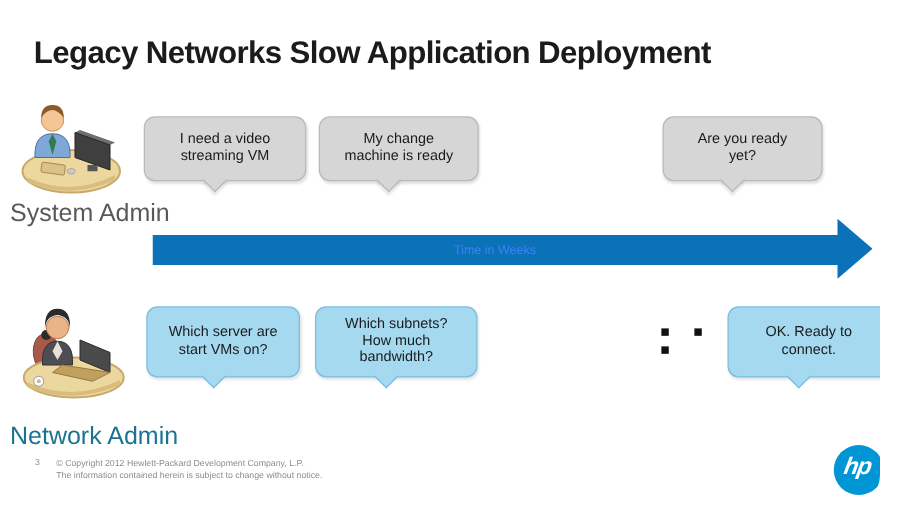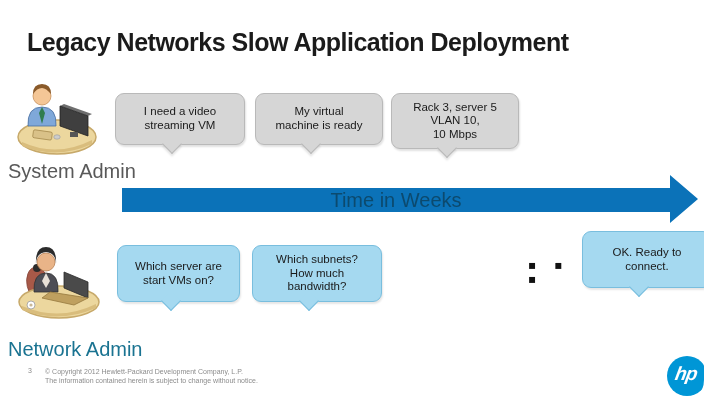--- a/index.html
+++ b/index.html
@@ -37,21 +37,21 @@
   
   .role-label { font-size:20px; }
   #system-admin-label { left:8px; top:160px; color:#595959; }
   #network-admin-label { left:8px; top:338px; color:#1a7391; }
 
   
   #timeline-arrow-svg { left:122px; top:175px; }
   #timeline-label {
     left:122px; top:188px; width:548px; height:24px;
     display:flex; align-items:center; justify-content:center;
-    color:#0c4a6e; font-size:20px;
+    color:#3b82f6; font-size:10px;
   }
 
   
   #ellipsis {
     left:528px; top:258px; width:50px; height:28px;
     display:flex; align-items:center; justify-content:center;
     font-size:12px; font-weight:bold; color:#111; letter-spacing:7px;
     font-family:"DejaVu Sans",sans-serif;
   }
 
@@ -92,27 +92,26 @@
       <rect x="21" y="51" width="19" height="8" rx="1.5" fill="#d9c188" stroke="#a88c50" stroke-width="0.8"></rect>
     </g>
     <ellipse cx="45" cy="57" rx="3.2" ry="2.2" fill="#cccccc" stroke="#999" stroke-width="0.6"></ellipse>
   </svg>
 
   <div class="bubble gray" style="left:115px;top:93px;width:130px;height:52px">
     <span>I need a video
 streaming VM</span>
   </div>
   <div class="bubble gray" style="left:255px;top:93px;width:128px;height:52px">
-    <span>My virtual
+    <span>My change
 machine is ready</span>
   </div>
-  <div class="bubble gray" style="left:391px;top:93px;width:128px;height:56px">
-    <span>Rack 3, server 5
-VLAN 10,
-10 Mbps</span>
+  <div class="bubble gray" style="left:530px;top:93px;width:128px;height:52px">
+    <span>Are you ready
+yet?</span>
   </div>
 
   <div id="system-admin-label" class="abs role-label">System Admin</div>
 
   <svg id="timeline-arrow-svg" class="abs" width="576" height="48" viewBox="0 0 576 48">
     <polygon points="0,13 548,13 548,0 576,24 548,48 548,37 0,37" fill="#0b72b8"></polygon>
   </svg>
   <div id="timeline-label" class="abs">Time in Weeks</div>
 
   <svg class="abs icon-wrap" style="left:12px;top:242px;" width="90" height="82" viewBox="0 0 90 82">
@@ -135,21 +134,21 @@
   <div class="bubble blue" style="left:117px;top:245px;width:123px;height:57px">
     <span>Which server are
 start VMs on?</span>
   </div>
   <div class="bubble blue" style="left:252px;top:245px;width:130px;height:57px">
     <span>Which subnets?
 How much
 bandwidth?</span>
   </div>
   <div id="ellipsis" class="abs">▪ ▪ ▪</div>
-  <div class="bubble blue" style="left:582px;top:231px;width:130px;height:57px">
+  <div class="bubble blue" style="left:582px;top:245px;width:130px;height:57px">
     <span>OK. Ready to
 connect.</span>
   </div>
 
   <div id="network-admin-label" class="abs role-label">Network Admin</div>
 
   <div id="page-number" class="abs">3</div>
   <div id="footer-text" class="abs">
     <div>© Copyright 2012 Hewlett-Packard Development Company, L.P.</div>
     <div>The information contained herein is subject to change without notice.</div>

